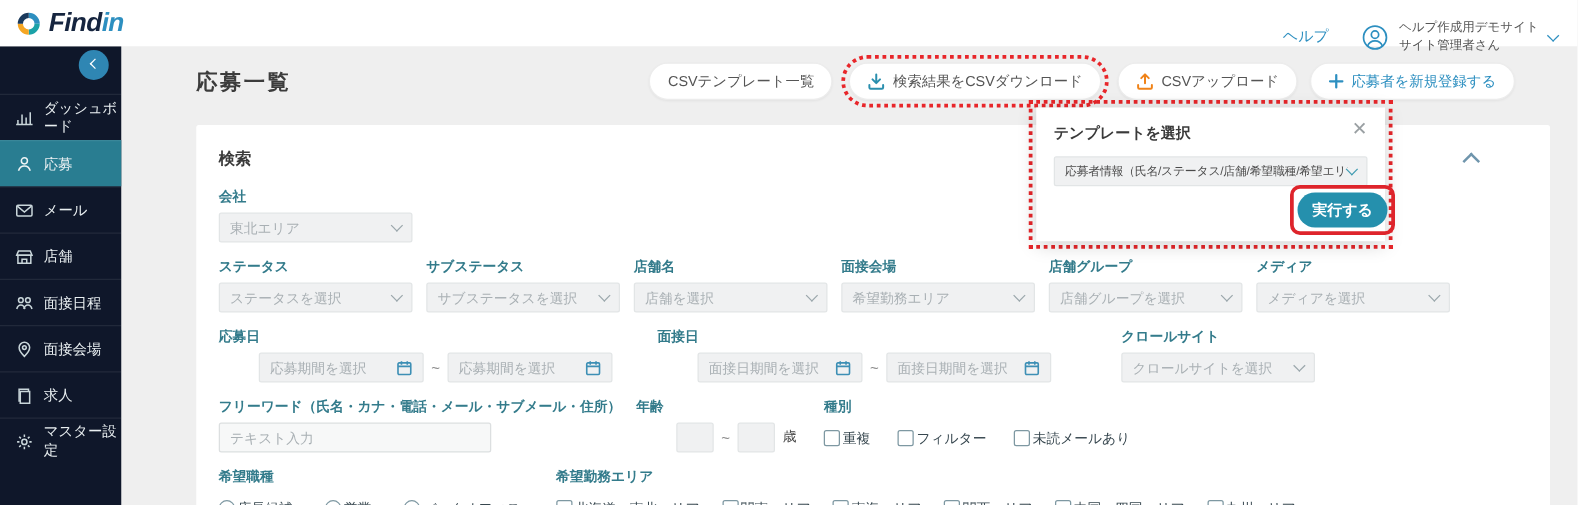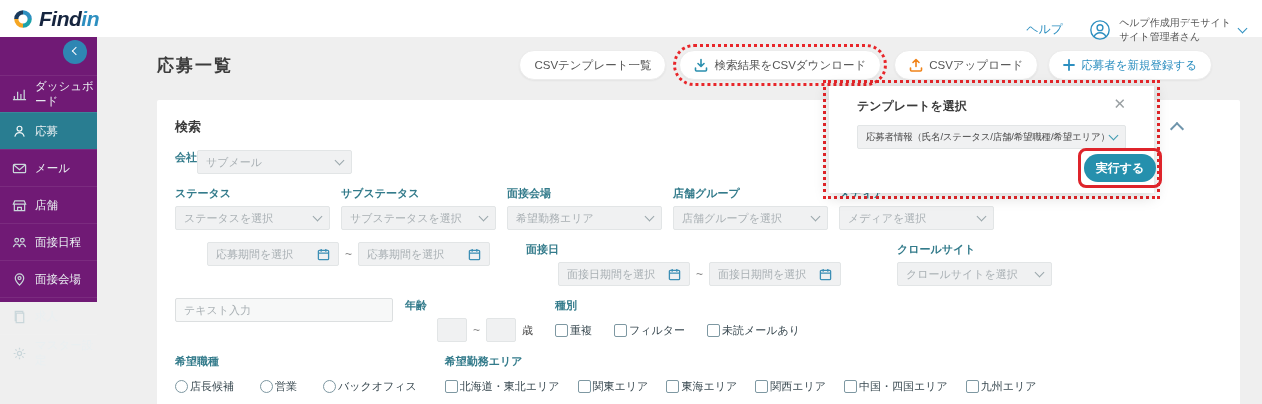--- a/index.html
+++ b/index.html
@@ -15,21 +15,21 @@
   .header-right { display:flex; align-items:center; gap:26px;margin-top:22px; }
   .help-link { font-size:12px; color:#2d8fc0; text-decoration:none; cursor:pointer; }
   .account { display:flex; align-items:center; gap:8px; }
   .account-text { font-size:10px; color:#555; line-height:1.35; }
   .chev { display:inline-block; width:7px; height:7px; border-right:1.6px solid #9aa6ab; border-bottom:1.6px solid #9aa6ab; transform:rotate(45deg); margin-top:-3px; }
   .chev.blue { border-color:#2d8fc0; }
   .chev.up { transform:rotate(-135deg); width:10px; height:10px; border-width:2px; border-color:#6f95ac; margin-top:6px; }
   .chev.left-w { transform:rotate(135deg); border-color:#fff; width:6px; height:6px; margin-left:2px; }
 
   
-  .sidebar { position:absolute; top:37px; left:0; width:97px; height:265px; background:#701a75; z-index:5; }
+  .sidebar { position:absolute; top:37px; left:0; width:97px; height:367px; background:#0f172a; z-index:5; }
   .collapse-btn { position:absolute; top:3px; right:10px; width:24px; height:24px; border-radius:50%;
                   background:#2f86b3; border:none; display:flex; align-items:center; justify-content:center; cursor:pointer; }
   .nav { margin-top:38px; }
   .nav-item { display:flex; align-items:center; gap:8px; height:37px; padding-left:12px;
               border-top:1px solid rgba(255,255,255,0.08); cursor:pointer; }
   .nav-item span.lbl { font-size:11.5px; color:#e9eff1; }
   .nav-item.active { background:#297d91; }
   .nav-item svg { flex:0 0 auto; }
 
   
@@ -63,21 +63,21 @@
   .tinput { width:218px; background:#f7f8f8; border-color:#dcdfe0; cursor:text; }
   .ainput { width:30px; cursor:text; }
   .suffix { font-size:11px; color:#444; margin-left:6px; line-height:24px; }
   .opts { display:flex; align-items:center; gap:22px; height:24px; }
   .opt { display:flex; align-items:center; gap:2px; font-size:11px; color:#37474f; cursor:pointer; white-space:nowrap;justify-content:center; }
   .cb { width:13px; height:13px; border:1.5px solid #7e98a2; border-radius:2px; background:#fff; }
   .rb { width:13px; height:13px; border:1.5px solid #7e98a2; border-radius:50%; background:#fff; }
 
   
   .popup-annot { position:absolute; left:823px; top:80px; border:3px dotted #e8262a; padding:3px; z-index:20; }
-  .popup { width:325px; height:107px; background:#fff; box-shadow:0 3px 14px rgba(0,0,0,0.18); padding:12px 28px; position:relative; }
+  .popup { width:279px; height:107px; background:#fff; box-shadow:0 3px 14px rgba(0,0,0,0.18); padding:12px 14px; position:relative; }
   .popup-head { display:flex; justify-content:space-between; align-items:flex-start; }
   .popup-title { font-size:12px; font-weight:bold; color:#3a3a3a; }
   .popup-close { font-size:15px; color:#9aa0a3; cursor:pointer; line-height:1; margin-top:-2px; }
   .popup-select { margin-top:10px; width:100%; height:24px; color:#4a4a4a; font-size:9.5px; letter-spacing:-0.2px; }
   .popup-select .chev { border-color:#3d9ab0; }
   .exec-annot { position:absolute; right:-8px; bottom:5px; border:3px solid #de242b; border-radius:8px; padding:3px; }
   .exec-btn { width:72px; height:28px; border:none; border-radius:14px; background:#2590ad; color:#fff;
               font-size:12px; font-weight:bold; cursor:pointer; font-family:inherit; }
 
   svg { display:block; }
@@ -207,44 +207,51 @@
       </button>
     </div>
   </div>
 
   <div class="panel">
     <div class="panel-head">
       <div class="panel-title">検索</div>
       <span class="chev up panel-collapse"></span>
     </div>
 
-    <div class="row" style="flex-direction:row;">
+    <div class="row" style="flex-direction:column;">
       <div class="f-label">会社</div>
       <div class="select">
-        <span class="ph">サブメール</span>
+        <span class="ph">東北エリア</span>
         <span class="chev"></span>
       </div>
     </div>
 
     <div class="row row-filters">
       <div>
         <div class="f-label">ステータス</div>
         <div class="select">
           <span class="ph">ステータスを選択</span>
             <span class="chev"></span>
         </div>
       </div>
       <div>
         <div class="f-label">サブステータス</div>
         <div class="select">
           <span class="ph">サブステータスを選択</span>
             <span class="chev"></span>
         </div>
       </div>
       <div>
+        <div class="f-label">店舗名</div>
+        <div class="select">
+          <span class="ph">店舗を選択</span>
+            <span class="chev"></span>
+        </div>
+      </div>
+      <div>
         <div class="f-label">面接会場</div>
         <div class="select">
           <span class="ph">希望勤務エリア</span>
             <span class="chev"></span>
         </div>
       </div>
       <div>
         <div class="f-label">店舗グループ</div>
         <div class="select">
           <span class="ph">店舗グループを選択</span>
@@ -255,20 +262,21 @@
         <div class="f-label">メディア</div>
         <div class="select">
           <span class="ph">メディアを選択</span>
             <span class="chev"></span>
         </div>
       </div>
     </div>
 
     <div class="row">
       <div>
+        <div class="f-label">応募日</div>
         <div class="dgroup">
           <div class="dinput">
             <span class="ph">応募期間を選択</span>
             <svg width="13" height="13" viewBox="0 0 14 14" fill="none" stroke="#3d8fb5" stroke-width="1.4">
               <rect x="1.5" y="2.5" width="11" height="10" rx="1"></rect>
                 <path d="M4.5 1v3M9.5 1v3M1.5 5.5h11"></path>
             </svg>
           </div>
           <span class="tilde">~</span>
           <div class="dinput">
@@ -304,20 +312,21 @@
         <div class="f-label">クロールサイト</div>
         <div class="select">
           <span class="ph">クロールサイトを選択</span>
             <span class="chev"></span>
         </div>
       </div>
     </div>
 
     <div class="row">
       <div>
+        <div class="f-label">フリーワード（氏名・カナ・電話・メール・サブメール・住所）</div>
         <div class="tinput">
           <span class="ph">テキスト入力</span>
         </div>
       </div>
       <div style="margin-left:12px;">
         <div class="f-label">年齢</div>
         <div class="dgroup">
           <div class="ainput"></div>
           <span class="tilde">~</span>
           <div class="ainput"></div>

